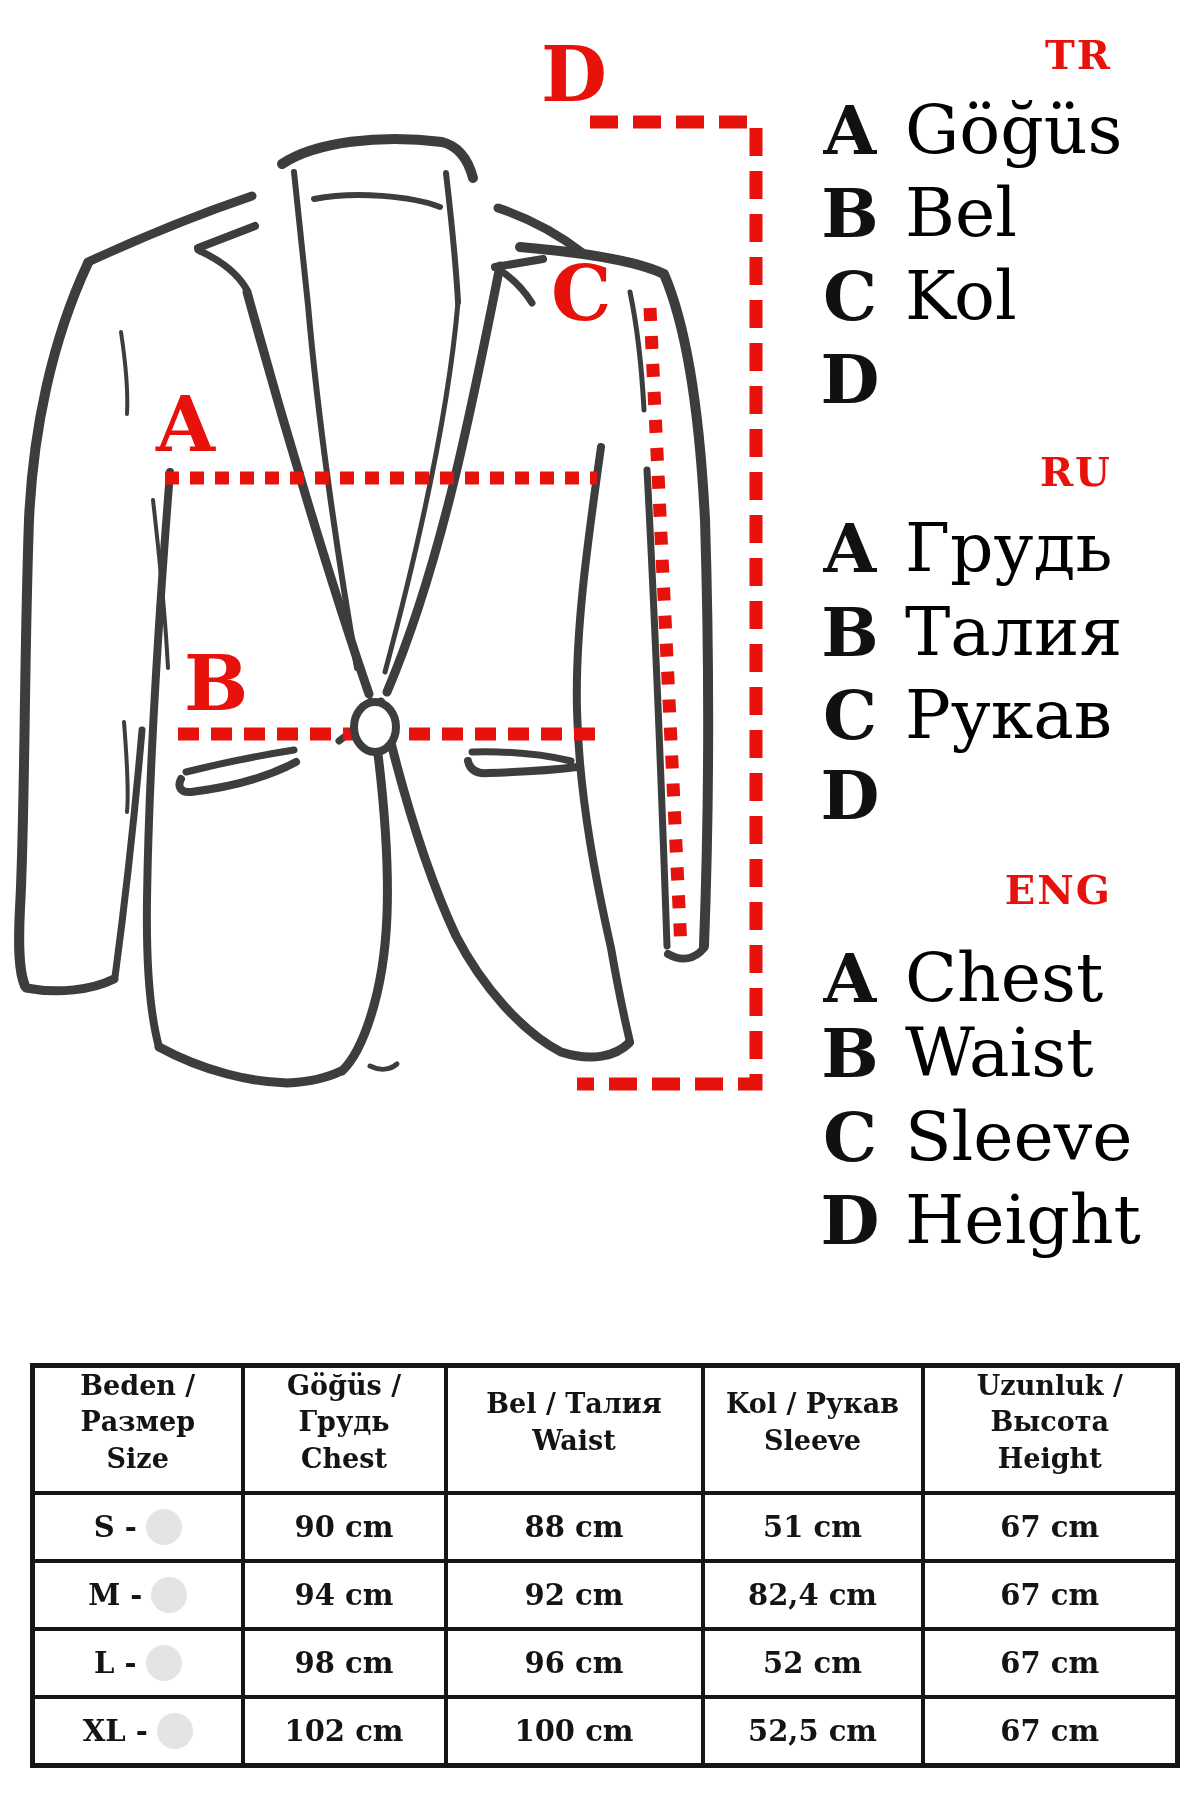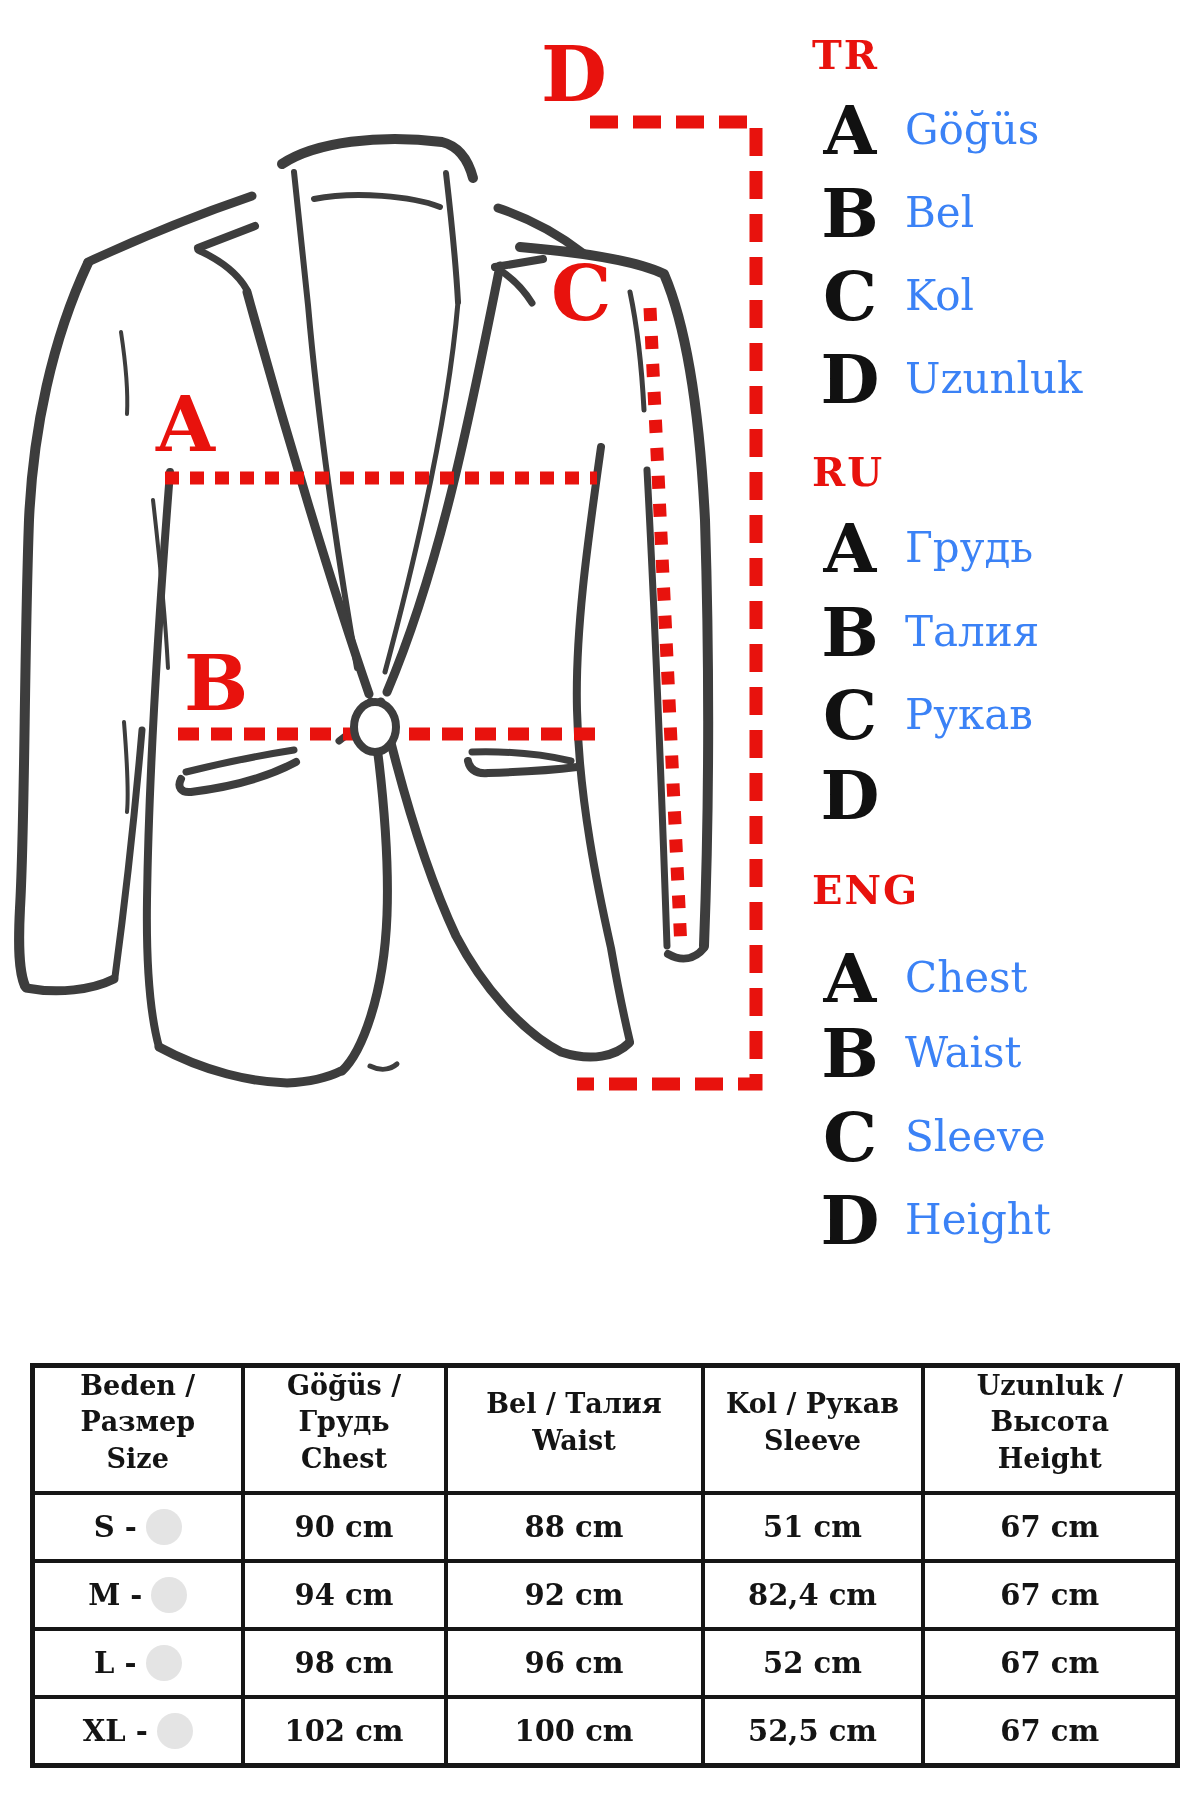--- a/index.html
+++ b/index.html
@@ -3,25 +3,25 @@
 <meta charset="utf-8">
 <style>
   html,body{margin:0;padding:0;background:#ffffff;}
   #page{position:relative;width:1200px;height:1800px;background:#ffffff;overflow:hidden;
         font-family:"DejaVu Serif", serif;color:#141414;}
   
   #diagram-svg{position:absolute;left:0;top:0;}
   .marker{font-family:"DejaVu Serif",serif;font-weight:bold;fill:#e8120d;font-size:76px;}
   
   .legend-header{position:absolute;left:812px;width:300px;height:42px;line-height:42px;
-        text-align:left;color:#e8120d;font-weight:bold;font-size:40px;letter-spacing:2px;}
+        text-align:right;color:#e8120d;font-weight:bold;font-size:40px;letter-spacing:2px;}
   .legend-row{position:absolute;left:812px;height:72px;display:flex;align-items:center;}
   .legend-letter{display:inline-block;width:76px;text-align:center;font-weight:bold;
         font-size:68px;line-height:1;color:#111111;}
-  .legend-label{margin-left:17px;font-size:42px;line-height:1;color:#3b82f6;}
+  .legend-label{margin-left:17px;font-size:68px;line-height:1;color:#000000;}
   
   #size-table{position:absolute;left:30px;top:1363px;width:1145px;border-collapse:collapse;
         table-layout:fixed;border-radius:21px;}
   #size-table th,#size-table td{border:4px solid #161616;text-align:center;vertical-align:middle;}
   #size-table{border:5px solid #161616;}
   #size-table th{height:94px;font-size:27px;font-weight:bold;line-height:1.35;padding:0 4px 14px 4px;}
   #size-table td{height:62px;font-size:29px;font-weight:bold;}
   .size-cell-inner{display:flex;align-items:center;justify-content:center;gap:9px;}
   .blob{display:inline-block;width:36px;height:36px;border-radius:50%;background:#e4e4e4;}
 </style>
@@ -100,21 +100,20 @@
   <div class="legend-row" style="top:177px">
     <span class="legend-letter">B</span>
     <span class="legend-label">Bel</span>
     </div>
   <div class="legend-row" style="top:260px">
     <span class="legend-letter">C</span>
     <span class="legend-label">Kol</span>
     </div>
   <div class="legend-row" style="top:343px">
     <span class="legend-letter">D</span>
-    <span class="legend-label">Uzunluk</span>
     </div>
 
   <div class="legend-header" style="top:451px">RU</div>
   <div class="legend-row" style="top:512px">
     <span class="legend-letter">A</span>
     <span class="legend-label">Грудь</span>
     </div>
   <div class="legend-row" style="top:596px">
     <span class="legend-letter">B</span>
     <span class="legend-label">Талия</span>

